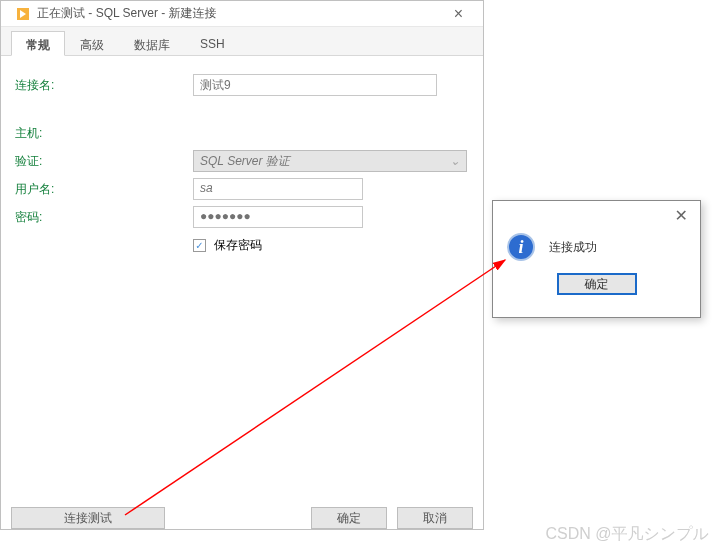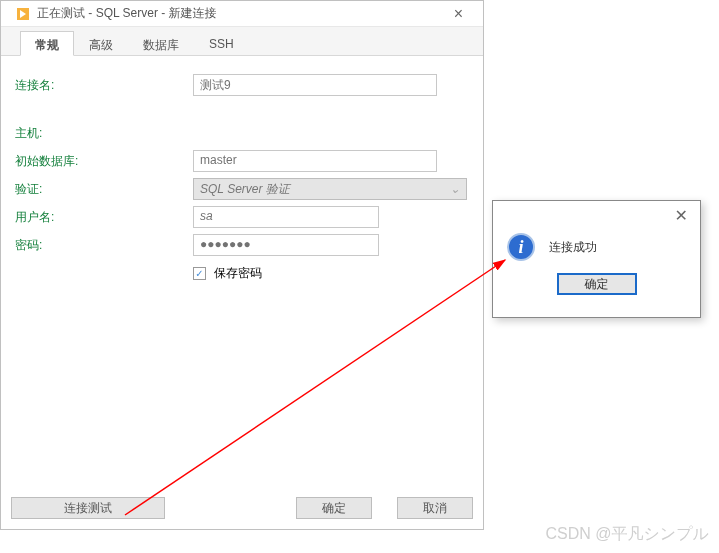--- a/index.html
+++ b/index.html
@@ -2,35 +2,35 @@
 <html><head>
 <meta charset="utf-8">
 <style>
 * { box-sizing: border-box; font-family: "Microsoft YaHei", Arial, sans-serif; font-size: 12px; }
 body { margin: 0; background: #fff; width: 719px; height: 553px; position: relative; }
 .main-dialog { position: absolute; left: 0; top: 0; width: 484px; height: 530px; border: 1px solid #c0c0c0; background: #fff; }
 .titlebar { height: 26px; display: flex; align-items: center; padding: 0 14px; border-bottom: 1px solid #e8e8e8; }
 .title-icon { width: 16px; height: 16px; margin-right: 6px; display: inline-block; }
 .title-text { flex: 1; color: #555; }
 .close-x { font-size: 16px; color: #666; padding: 0 6px; cursor: pointer; }
-.tabs { display: flex; background: #f5f5f5; border-bottom: 1px solid #d8d8d8; height: 29px; padding-left: 19px; padding-top: 4px; }
+.tabs { display: flex; background: #f5f5f5; border-bottom: 1px solid #d8d8d8; height: 29px; padding-left: 10px; padding-top: 4px; }
 .tab { padding: 5px 14px 4px; color: #555; cursor: pointer; border: 1px solid transparent; border-bottom: none; }
 .tab.active { background: #fff; border: 1px solid #d0d0d0; border-bottom: 1px solid #fff; font-weight: bold; margin-bottom: -1px; }
 .form { padding: 18px 12px 12px 14px; }
 .row { display: flex; align-items: center; margin-bottom: 6px; min-height: 22px; }
 .lbl { width: 178px; color: #15803d; }
 .fld { display: flex; align-items: center; gap: 4px; }
 .txt { width: 244px; height: 22px; border: 1px solid #c8c8c8; padding: 2px 6px; color: #737373; background: #fff; }
-.txt.short { width: 186px; font-style: italic; }
+.txt.short { width: 170px; font-style: italic; }
 .sel { width: 274px; height: 22px; border: 1px solid #bdbdbd; background: #e5e5e5; color: #777; padding: 2px 6px; display: flex; align-items: center; justify-content: space-between; font-style: italic; }
 .sel .chev { color: #aaa; }
 .browse { width: 26px; height: 22px; background: #e6e6e6; border: 1px solid #bdbdbd; color: #777; display: flex; align-items: center; justify-content: center; cursor: pointer; }
 .chk { width: 13px; height: 13px; border: 1px solid #999; display: inline-flex; align-items: center; justify-content: center; color: #4a90d9; font-size: 10px; margin-right: 4px; }
 .gap { height: 20px; }
-.footer { position: absolute; left: 0; right: 0; bottom: 0; height: 32px; display: flex; align-items: flex-start; padding: 0 10px; background: #fff; gap: 15px; }
+.footer { position: absolute; left: 0; right: 0; bottom: 0; height: 32px; display: flex; align-items: flex-end; padding: 0 10px; background: #fff; }
 .btn { height: 22px; min-width: 76px; background: #e6e6e6; border: 1px solid #bdbdbd; color: #555; text-align: center; line-height: 20px; cursor: pointer; }
 .btn-test { width: 154px; margin-right: auto; }
 .btn-ok, .btn-cancel { margin-left: 10px; }
 .popup { position: absolute; left: 492px; top: 200px; width: 209px; height: 118px; border: 1px solid #888; background: #fff; box-shadow: 3px 3px 8px rgba(0,0,0,0.2); }
 .popup-bar { height: 28px; display: flex; justify-content: flex-end; align-items: center; padding: 0 6px; }
 .popup-body { display: flex; align-items: center; padding: 4px 14px; }
 .info-icon { width: 28px; height: 28px; border-radius: 50%; background: #2d6cd0; color: #fff; display: flex; align-items: center; justify-content: center; font-family: Georgia, serif; font-style: italic; font-weight: bold; font-size: 18px; margin-right: 14px; border: 2px solid #a8c3e8; }
 .popup-msg { color: #333; }
 .popup-footer { display: flex; justify-content: center; padding: 8px 0 10px; }
 .popup-btn { width: 80px; height: 22px; border: 2px solid #1b6ac9; background: #e6e6e6; color: #333; text-align: center; line-height: 18px; cursor: pointer; }
@@ -60,26 +60,20 @@
   <div class="form">
     <div class="row">
       <span class="lbl">连接名:</span>
       <div class="fld">
           <div class="txt">测试9</div>
         </div>
     </div>
     <div class="gap"></div>
     <div class="row">
       <span class="lbl">主机:</span>
-    </div>
-    <div class="row">
-      <span class="lbl">初始数据库:</span>
-      <div class="fld">
-          <div class="txt">master</div>
-        </div>
     </div>
     <div class="row">
       <span class="lbl">验证:</span>
       <div class="fld">
         <div class="sel">
           <span>SQL Server 验证</span>
           <span class="chev">⌄</span>
         </div>
       </div>
     </div>

